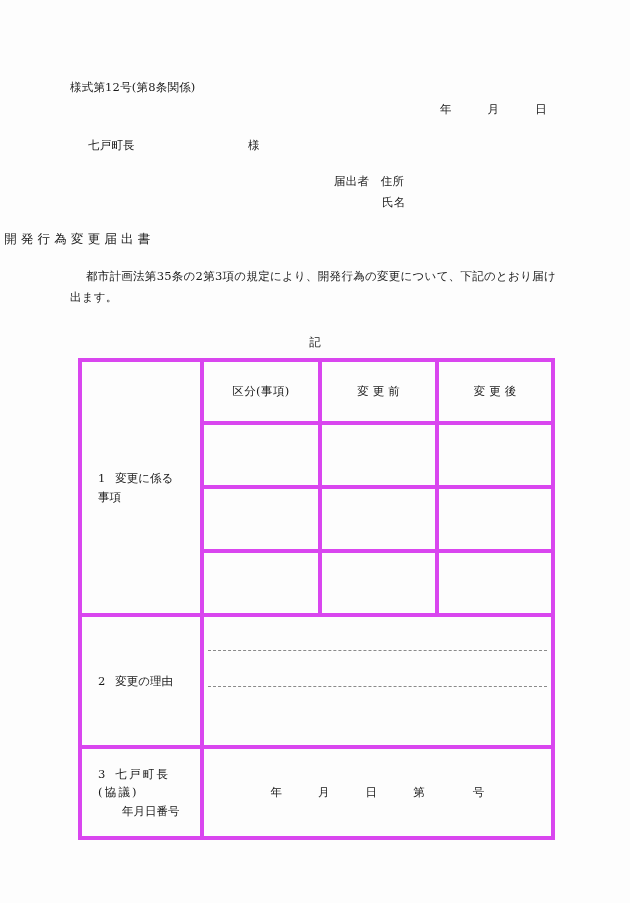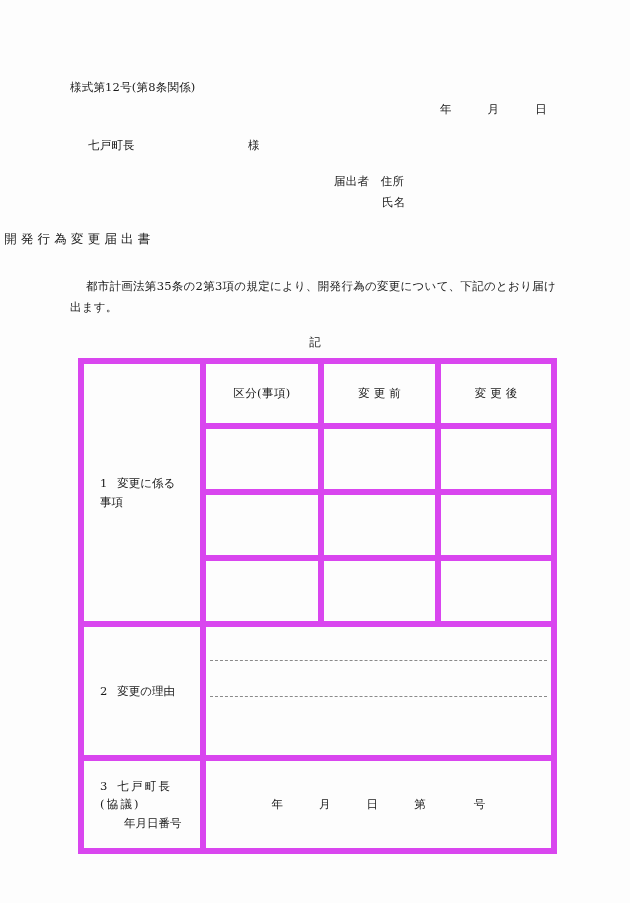--- a/index.html
+++ b/index.html
@@ -79,21 +79,20 @@
   #body-paragraph {
     position: absolute;
     left: 70px;
     top: 266px;
     width: 486px;
     font-size: 11.5px;
     line-height: 1.85;
     text-indent: 16px;
     letter-spacing: 0.25px;
     text-align: justify;
-    margin-top: 10px;
   }
 
   
   #ki-marker {
     left: 0;
     right: 0;
     top: 334px;
     text-align: center;
     font-size: 11.5px;
   }
@@ -102,21 +101,21 @@
   #form-table {
     position: absolute;
     left: 78px;
     top: 358px;
     width: 473px;
     border-collapse: collapse;
     table-layout: fixed;
     font-size: 11.5px;
   }
   #form-table td {
-    border: 6px solid #d946ef;
+    border: 4px solid #d946ef;
     padding: 16px;
     vertical-align: middle;
     background: transparent;
   }
   .col-label   { width: 122px; }
   .col-kubun   { width: 118px; }
   .col-before  { width: 117px; }
   .col-after   { width: 116px; }
 
   .hdr-cell {

